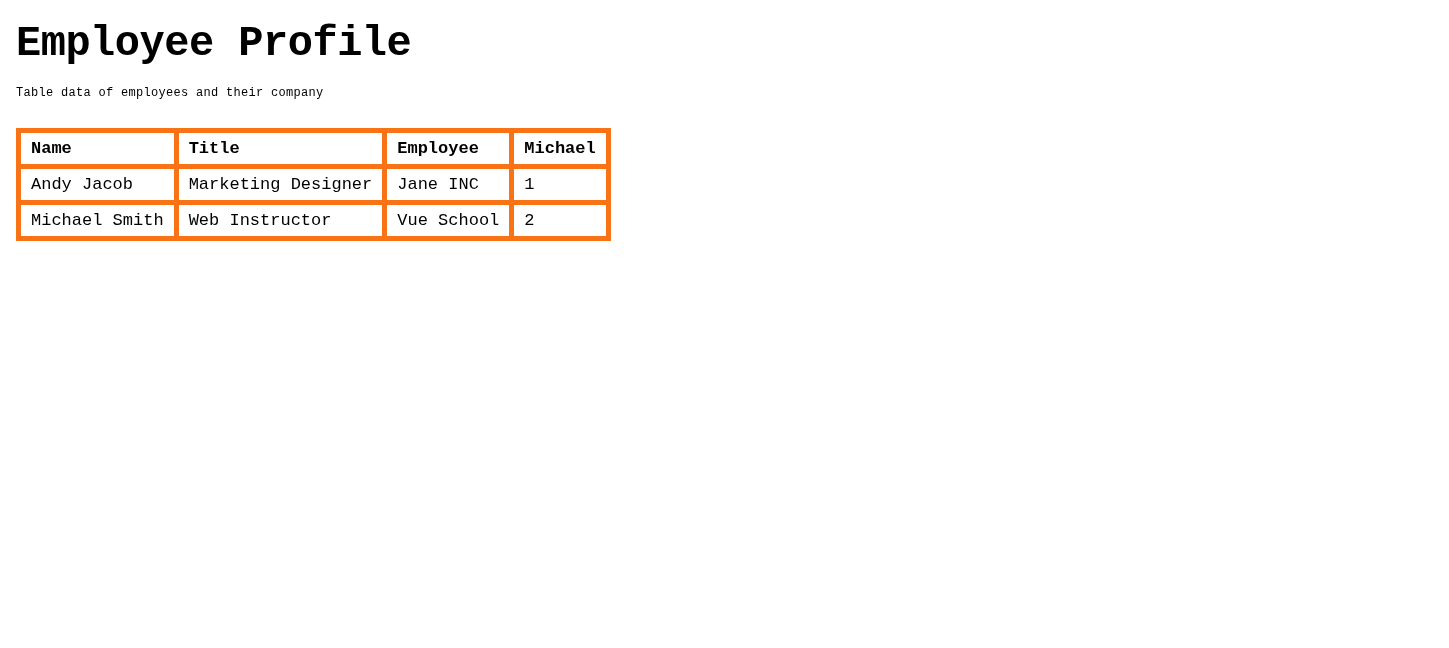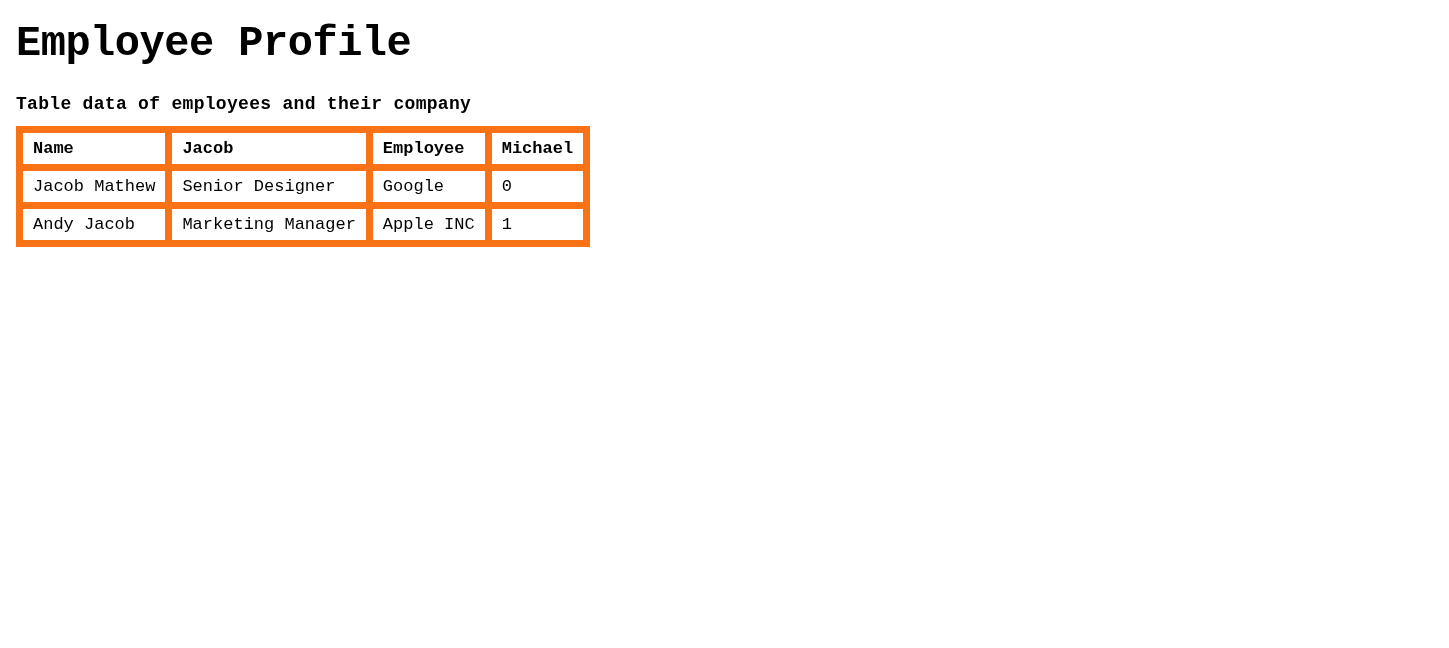--- a/index.html
+++ b/index.html
@@ -13,68 +13,68 @@
       background-color: #ffffff;
       color: #000000;
       padding: 20px 16px;
       width: 1449px;
       min-height: 648px;
     }
 
     .page-title {
       font-size: 42px;
       font-weight: bold;
-      margin-bottom: 26px;
+      margin-bottom: 18px;
       letter-spacing: -0.5px;
     }
 
     .page-subtitle {
-      font-size: 18px;
-      font-weight: bold;
-      margin-bottom: 12px;
+      font-size: 12px;
+      font-weight: normal;
+      margin-bottom: 28px;
       letter-spacing: 0.3px;
     }
 
     table {
       border-collapse: collapse;
       font-size: 17px;
     }
 
     th, td {
-      border: 7px solid #f97316;
+      border: 5px solid #f97316;
       padding: 6px 10px;
       text-align: left;
     }
 
     th {
       font-weight: bold;
     }
   </style>
 </head>
 <body>
 
 <h1 class="page-title">Employee Profile</h1>
 <p class="page-subtitle">Table data of employees and their company</p>
 
 <table>
   <thead>
     <tr>
       <th>Name</th>
-      <th>Jacob</th>
+      <th>Title</th>
       <th>Employee</th>
       <th>Michael</th>
     </tr>
   </thead>
   <tbody id="table-body">
-  <tr>
-        <td>Jacob Mathew</td>
-        <td>Senior Designer</td>
-        <td>Google</td>
-        <td>0</td>
+      <tr>
+        <td>Andy Jacob</td>
+        <td>Marketing Designer</td>
+        <td>Jane INC</td>
+        <td>1</td>
       </tr>
       <tr>
-        <td>Andy Jacob</td>
-        <td>Marketing Manager</td>
-        <td>Apple INC</td>
-        <td>1</td>
+        <td>Michael Smith</td>
+        <td>Web Instructor</td>
+        <td>Vue School</td>
+        <td>2</td>
       </tr>
     </tbody>
 </table>
 
 </body></html>

